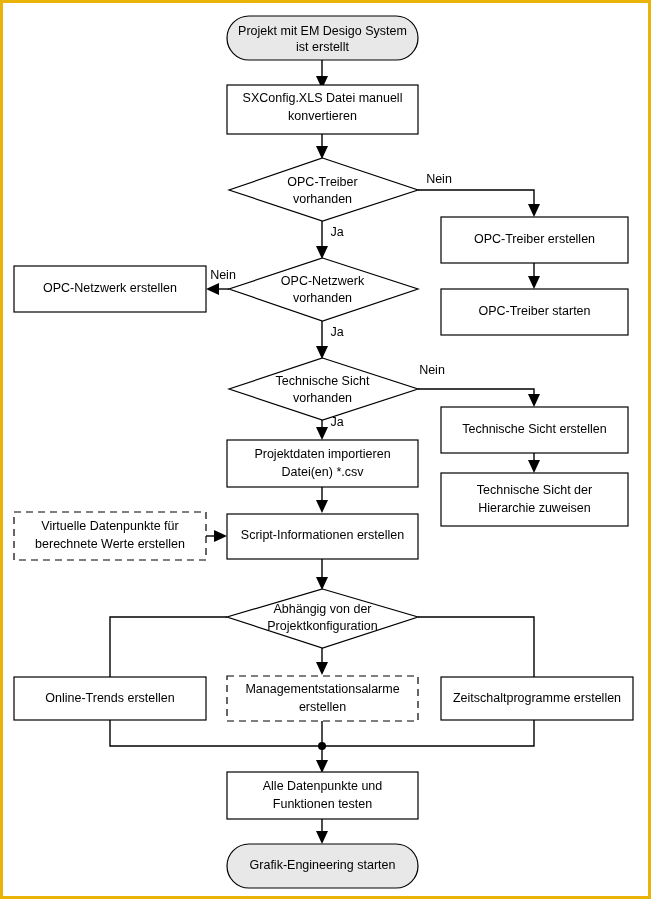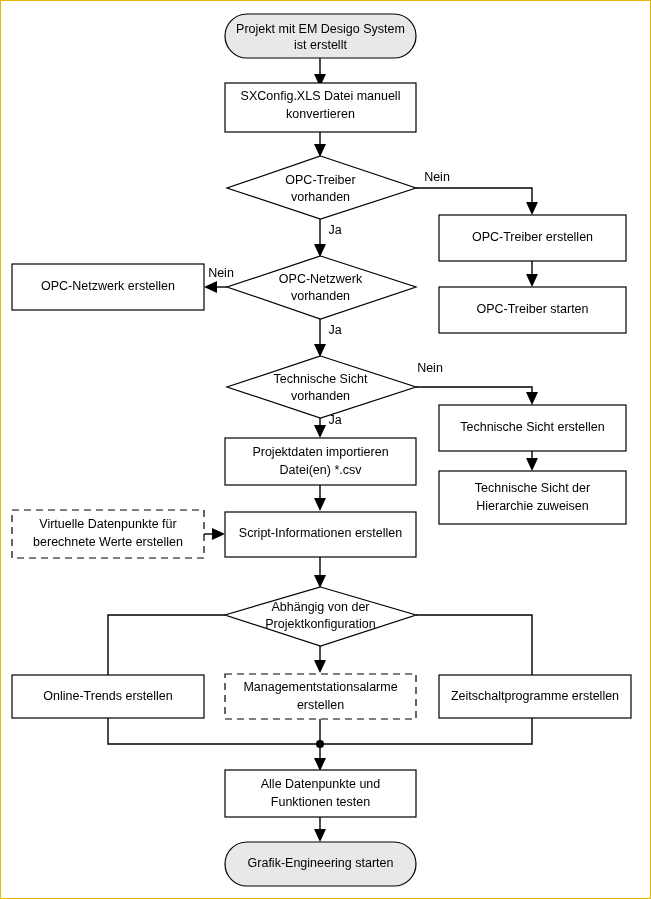--- a/index.html
+++ b/index.html
@@ -9,21 +9,21 @@
   }
   body {
     font-family: "Liberation Sans", sans-serif;
   }
   #flowchart-root {
     position: relative;
     width: 651px;
     height: 899px;
     background: #ffffff;
     box-sizing: border-box;
-    border: 1px solid #eab308;
+    border: 3px solid #eab308;
     overflow: hidden;
   }
   svg.chart-canvas {
     position: absolute;
     left: 0;
     top: 0;
     width: 651px;
     height: 899px;
     display: block;
   }

